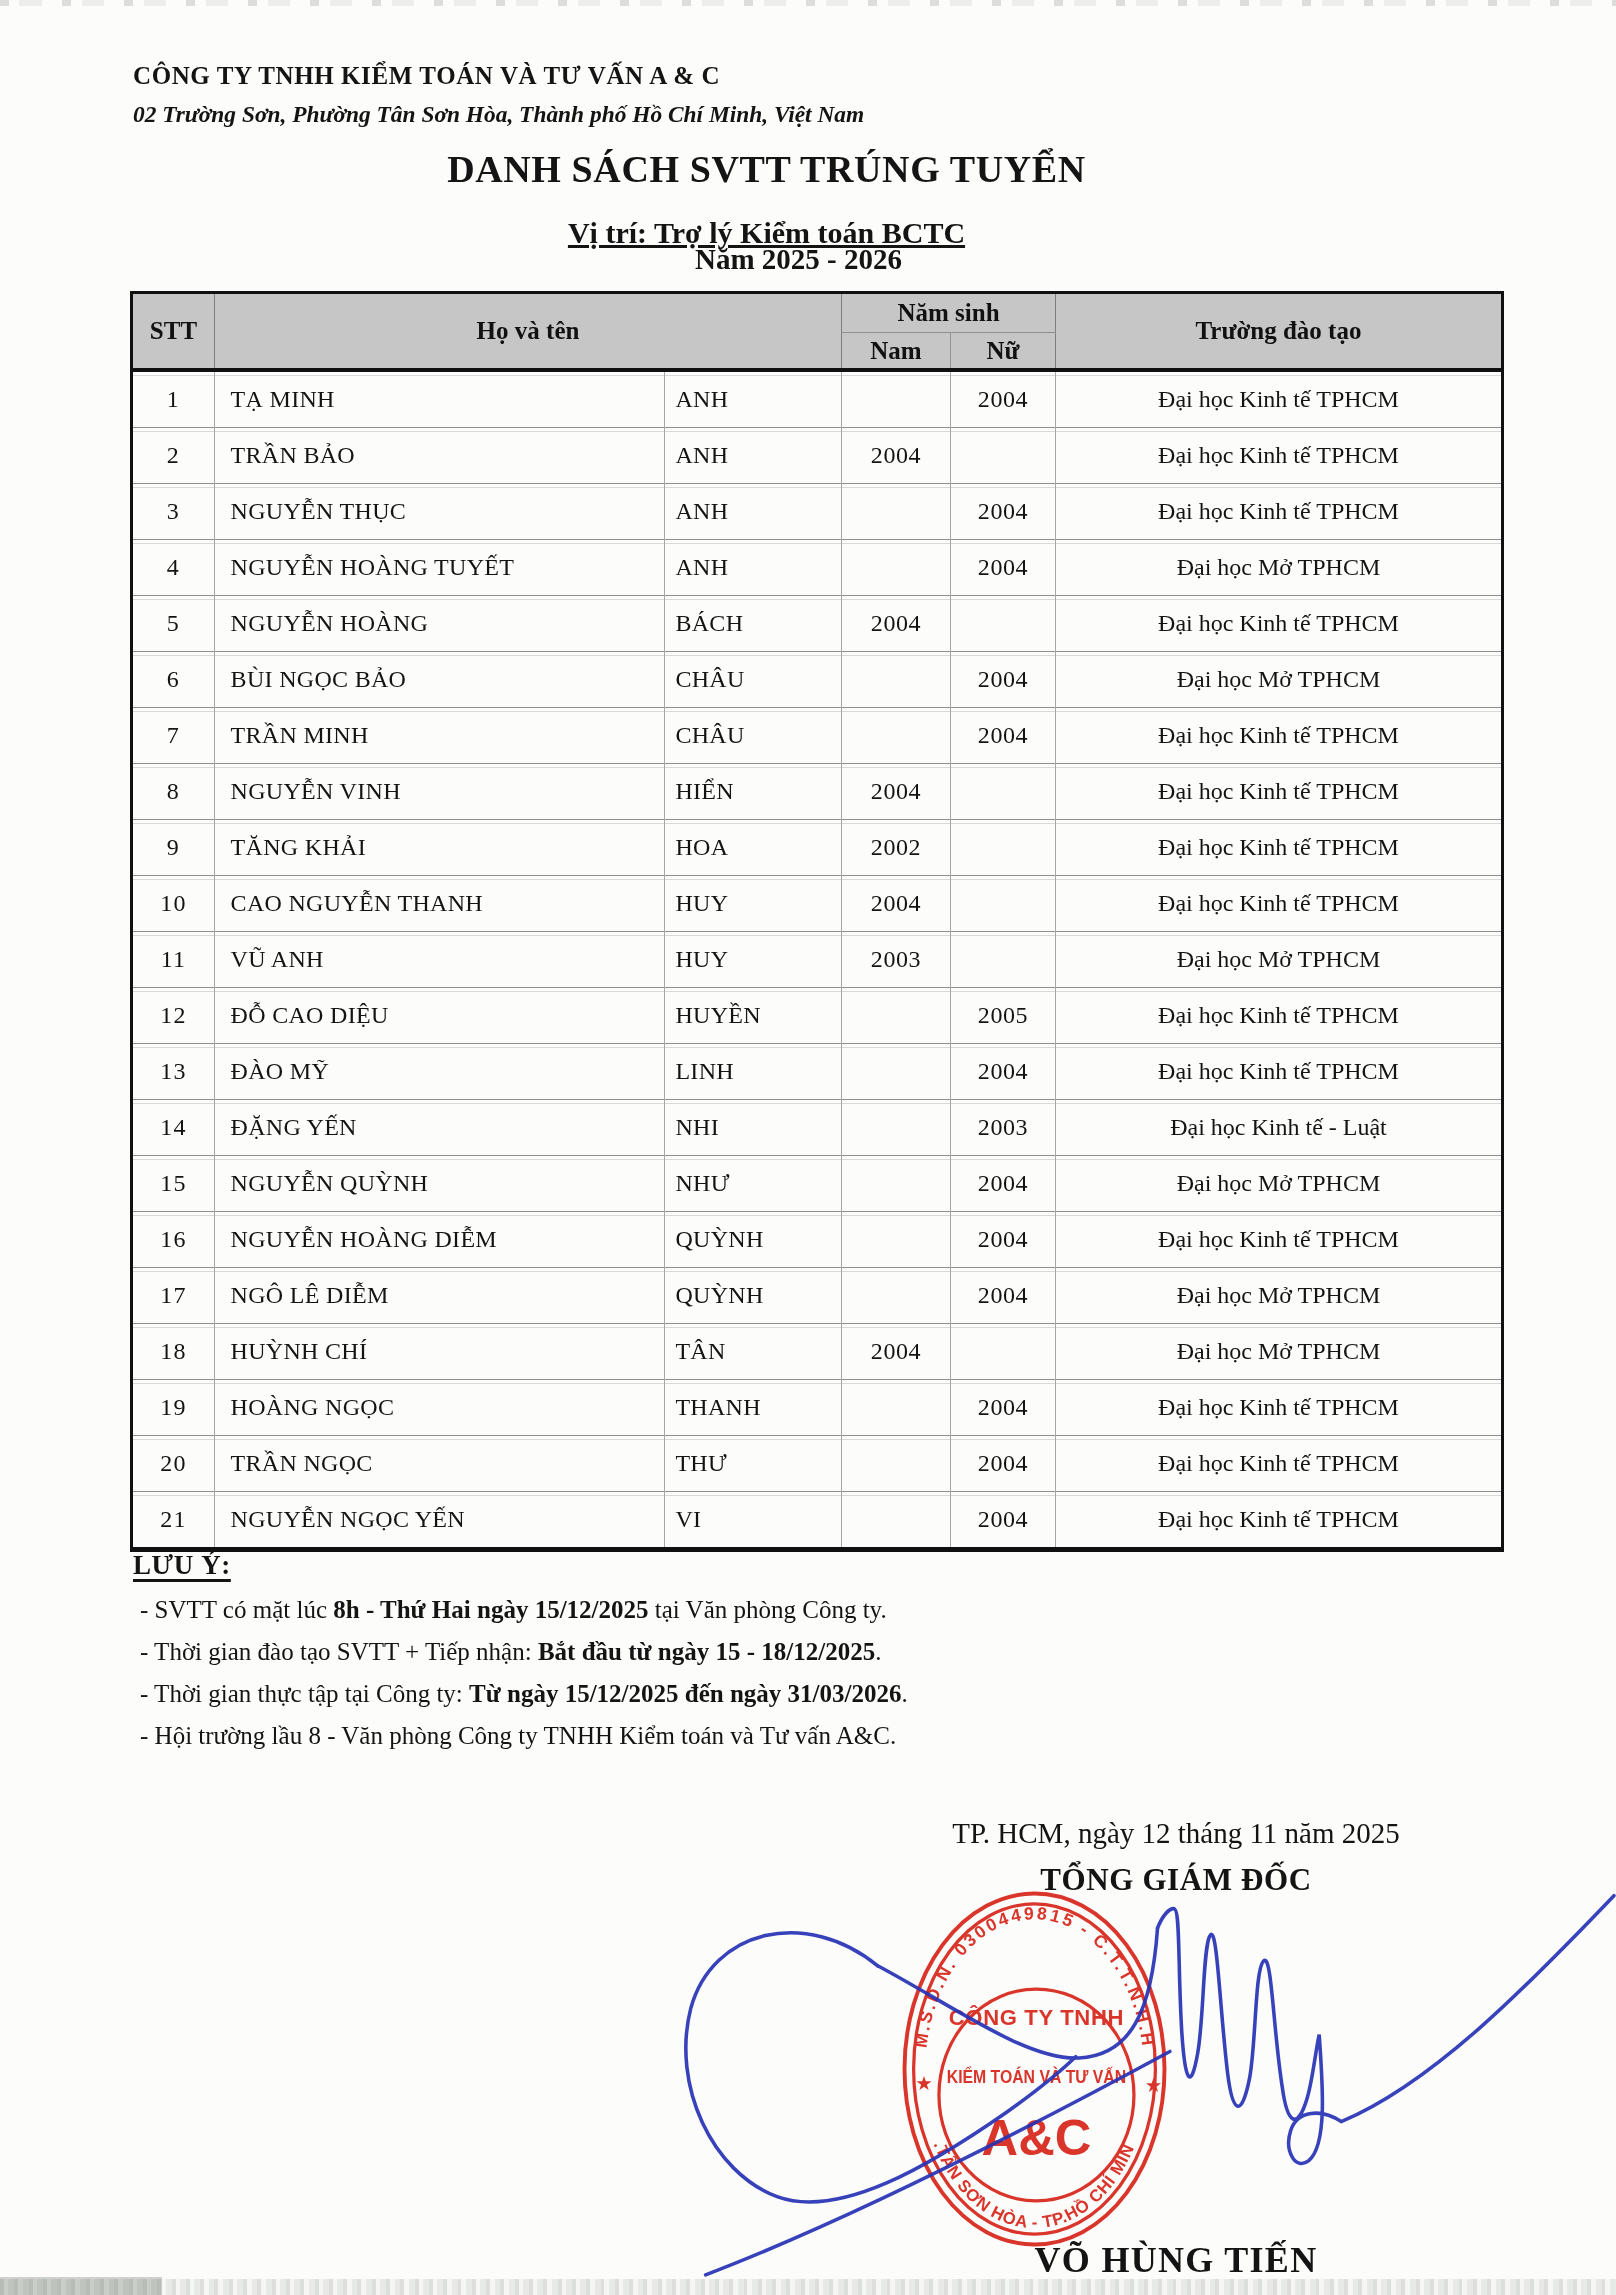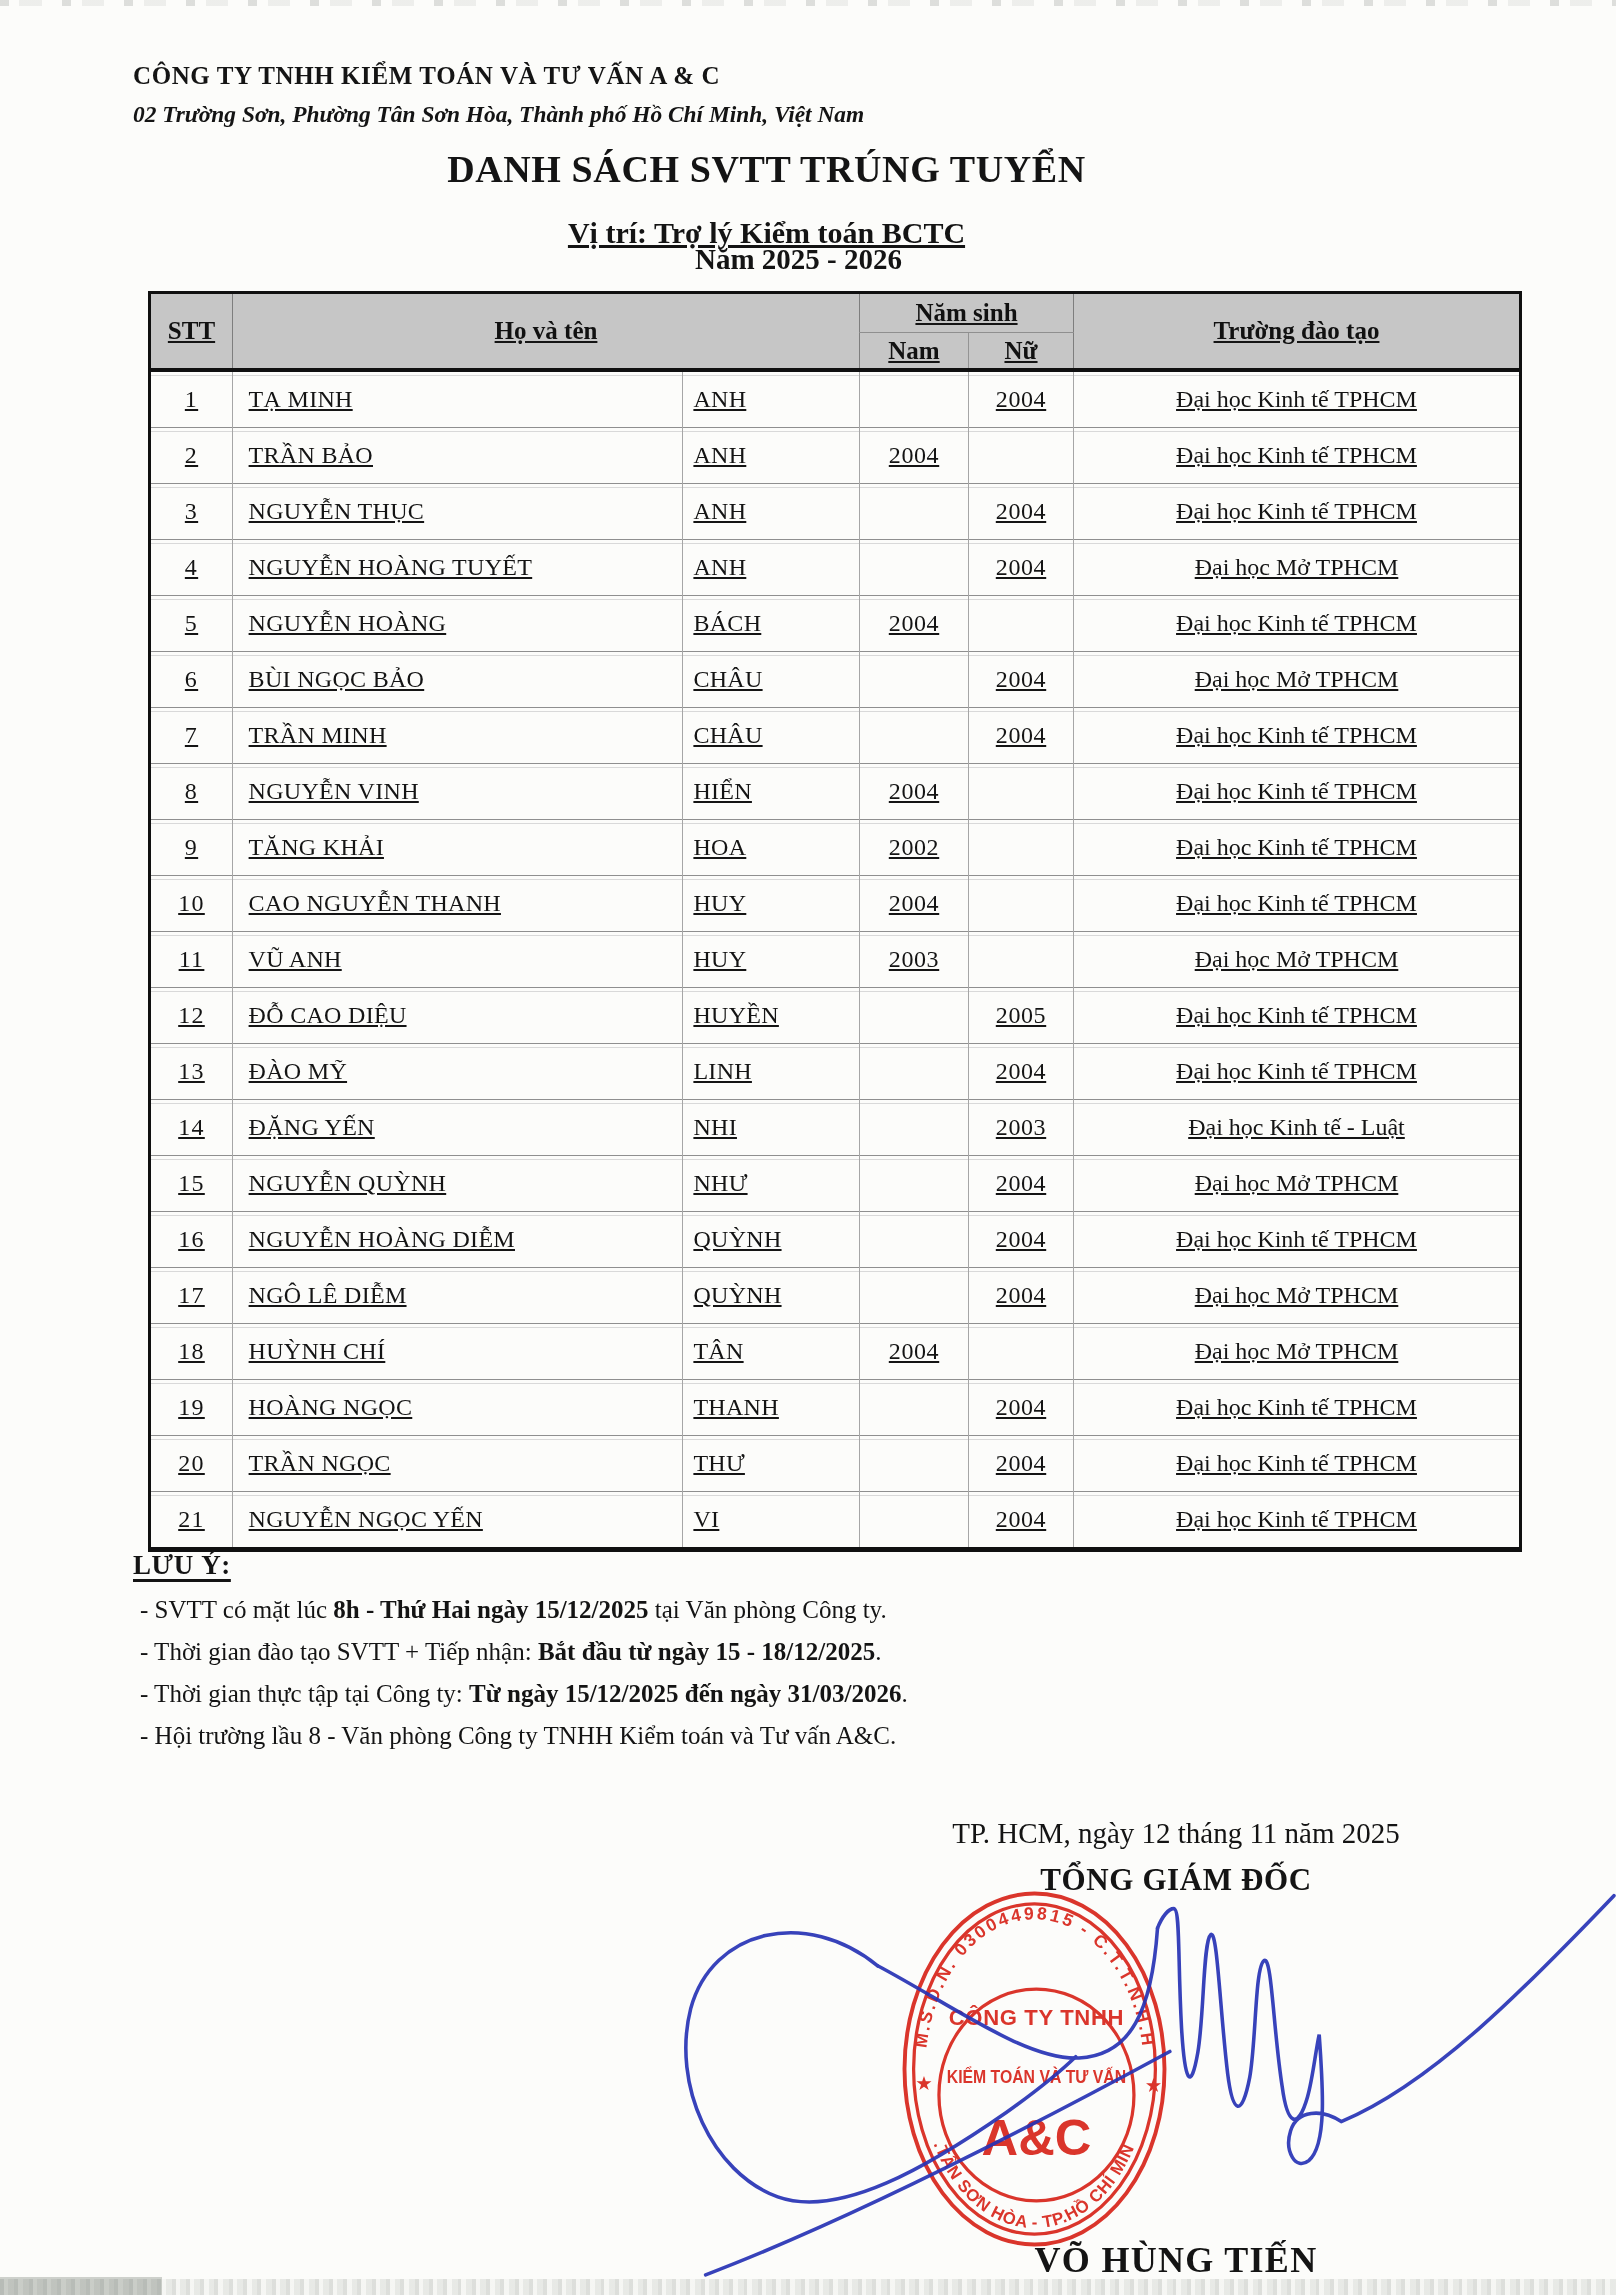--- a/index.html
+++ b/index.html
@@ -31,21 +31,21 @@
   
   .company-name{left:133px;top:62px;font-size:25px;font-weight:bold;letter-spacing:0.6px;text-align:center;}
   .company-address{left:133px;top:101px;font-size:23.4px;font-weight:bold;font-style:italic;}
 
   .center-line{left:0;width:1501px;text-align:center;padding-left:32px;box-sizing:border-box;}
   .doc-title{top:147px;font-size:38px;font-weight:bold;letter-spacing:0.6px;}
   .doc-subtitle{top:216px;font-size:30px;font-weight:bold;text-decoration:underline;}
   .doc-year{top:243px;font-size:29px;font-weight:bold;margin-left:32px;}
 
   
-  .table-wrap{left:148px;top:291px;text-decoration:underline;}
+  .table-wrap{left:130px;top:291px;}
   table{border-collapse:collapse;table-layout:fixed;width:1371px;
     border:3.9px solid #101010;border-bottom-width:5.8px;}
   col.c1{width:83px;} col.c2{width:450px;} col.c3{width:177px;}
   col.c4{width:109px;} col.c5{width:105px;} col.c6{width:447px;}
   thead th{
     background:var(--table_header_gray);
     font-size:25px;font-weight:bold;color:#111;
     border-left:1.3px solid #7e7e7e;vertical-align:middle;padding:0;
   }
   thead tr.h1 th{height:38px;}

